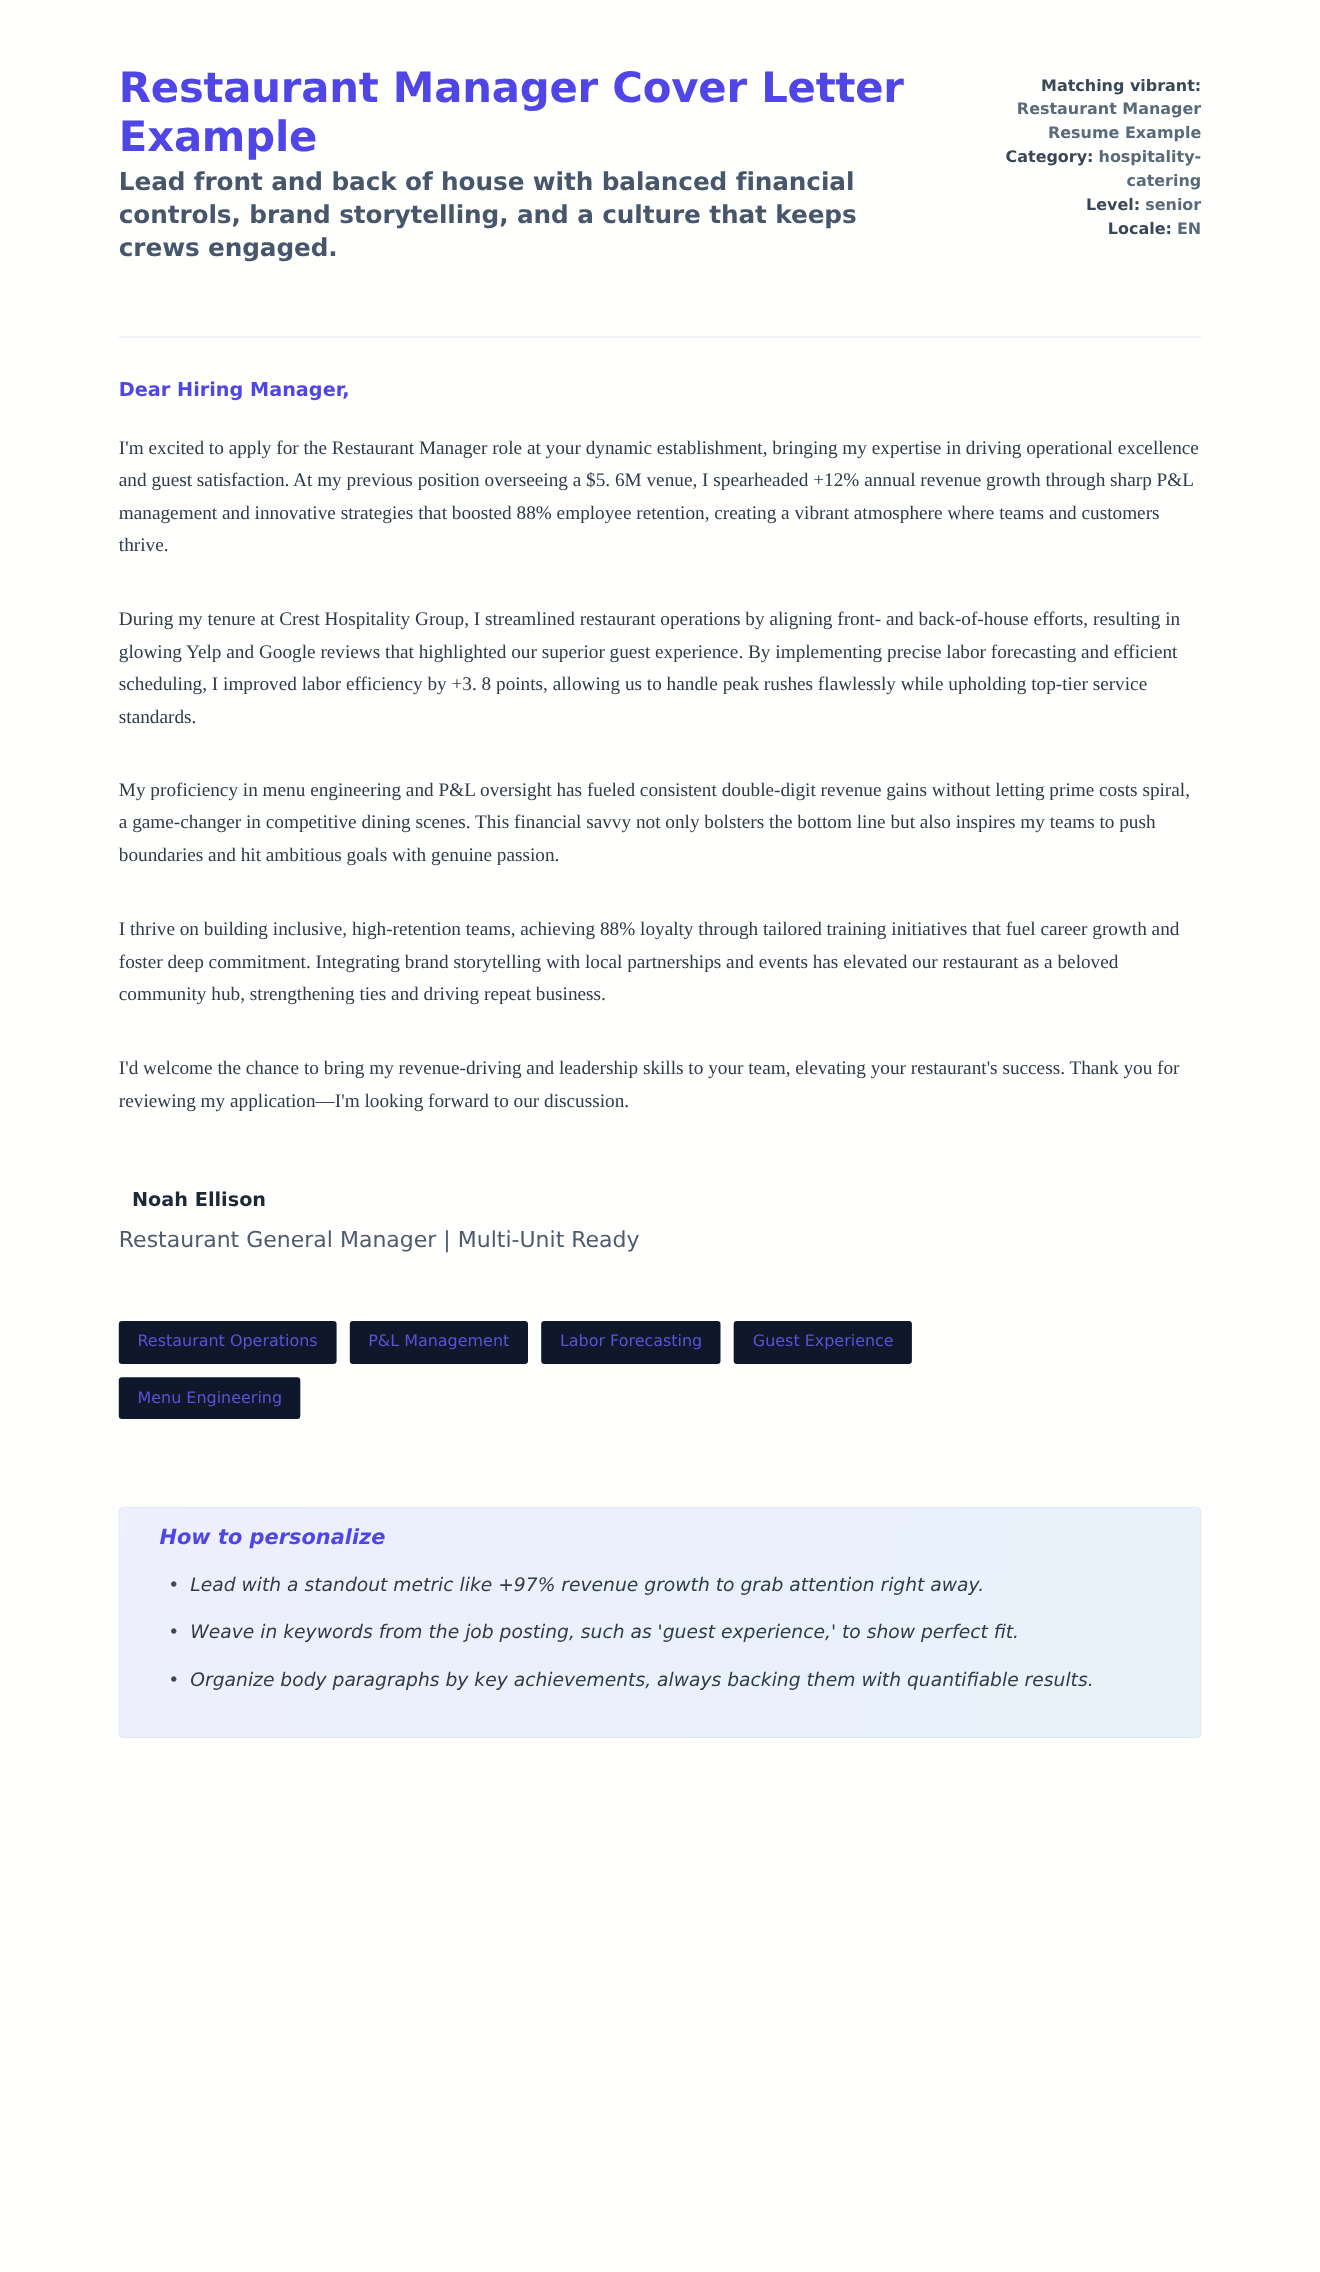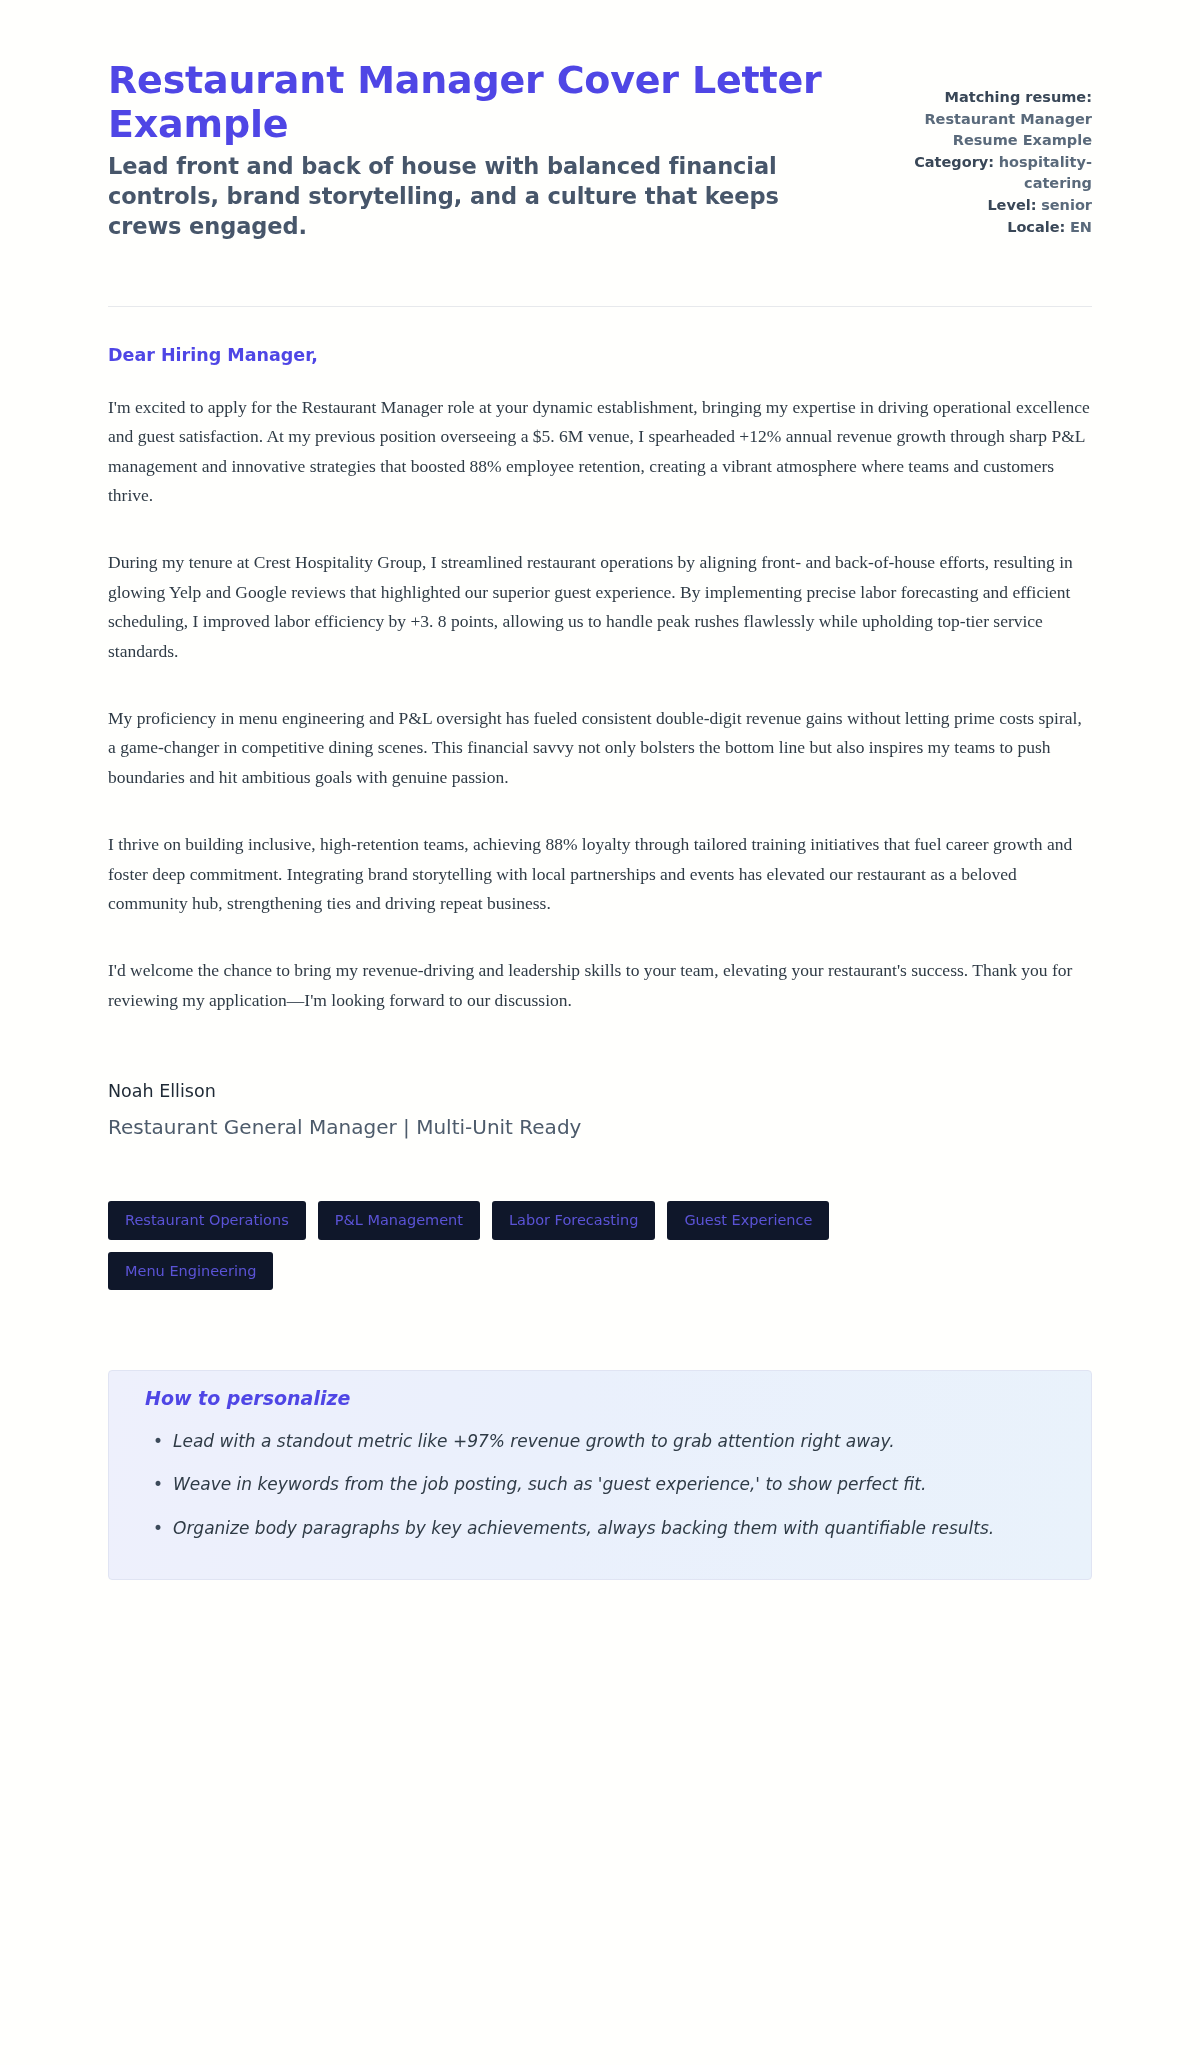--- a/index.html
+++ b/index.html
@@ -18,21 +18,21 @@
   }
 
   .page {
     width: 1200px;
     padding: 0 108px;
   }
 
   
   .header {
     display: flex;
-    align-items: center;
+    align-items: flex-start;
     justify-content: space-between;
     padding-top: 58px;
     gap: 40px;
   }
 
   .header-left {
     flex: 1 1 auto;
     max-width: 770px;
   }
 
@@ -92,23 +92,23 @@
     line-height: 1.68;
     color: #2f3b46;
     font-family: Liberation Serif, serif;
   }
   .para:last-of-type { margin-bottom: 0; }
 
   
   .signature { margin-top: 66px; }
 
   .sign-name {
-    margin: 0;
+    margin: 12px;
     font-size: 17.5px;
-    font-weight: 400;
+    font-weight: 700;
     color: #1e2935;
   }
 
   .sign-role {
     margin: 14px 0 0 0;
     font-size: 20px;
     color: #4d5b6b;
   }
 
   
@@ -180,21 +180,21 @@
 
   <div class="header">
 
     <div class="header-left">
       <h1 class="doc-title">Restaurant Manager Cover Letter Example</h1>
       <p class="doc-subtitle">Lead front and back of house with balanced financial controls, brand storytelling, and a culture that keeps crews engaged.</p>
     </div>
 
     <div class="meta">
       <div class="meta-row stacked">
-        <span class="meta-label">Matching resume:</span>
+        <span class="meta-label">Matching vibrant:</span>
         <span class="meta-value">Restaurant Manager Resume Example</span>
       </div>
       <div class="meta-row">
         <span class="meta-label">Category:</span>
         <span class="meta-value">hospitality-catering</span>
       </div>
       <div class="meta-row">
         <span class="meta-label">Level:</span>
         <span class="meta-value">senior</span>
       </div>

